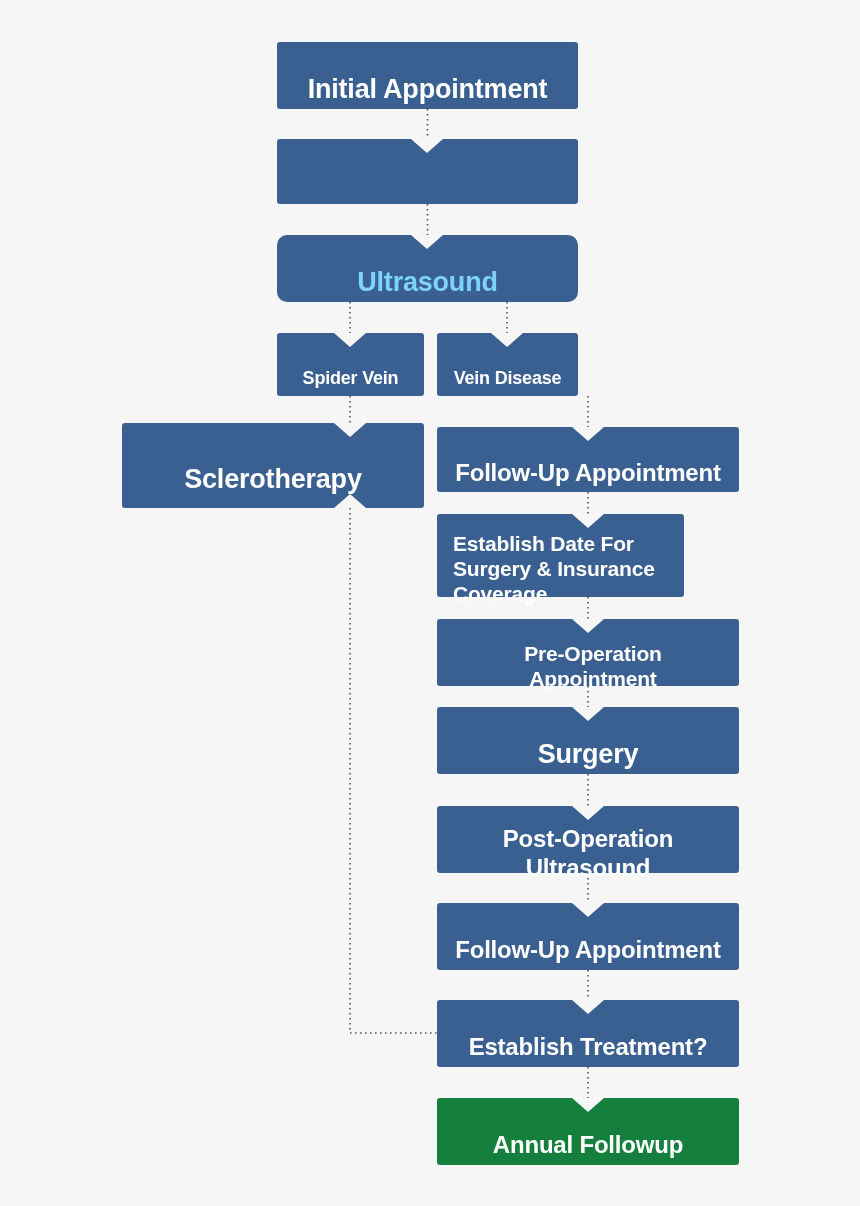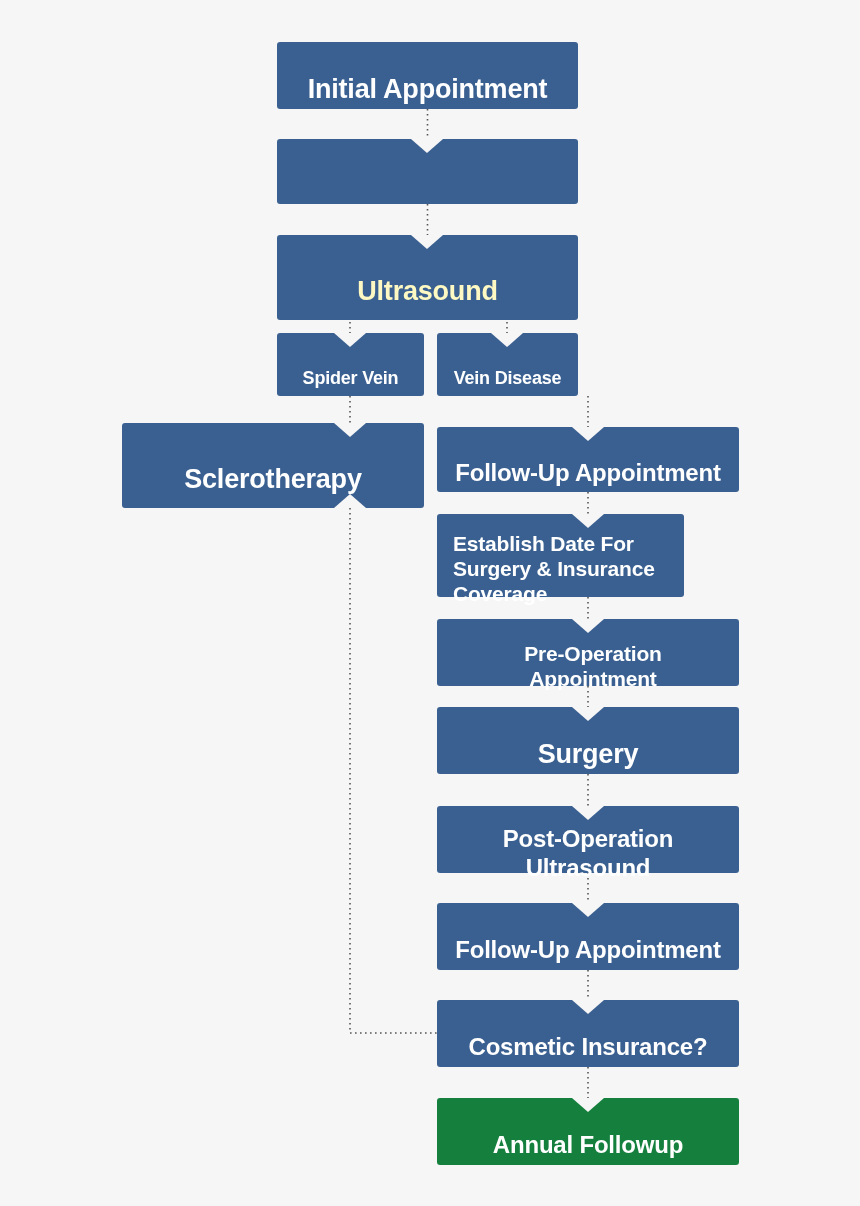--- a/index.html
+++ b/index.html
@@ -109,21 +109,21 @@
       <path d="M 588 1067 L 588 1098" fill="none" stroke="#555555" stroke-width="1.6" stroke-dasharray="1.6 3.4" stroke-linecap="butt"></path>
     </svg>
 
   <div id="node-layer">
       <div class="node fs-xl" style="left: 277px; top: 42px; width: 301px; height: 67px; background: rgb(58, 96, 145); color: rgb(255, 255, 255);">
         <span class="node-label">Initial Appointment</span>
       </div>
       <div class="node fs-lg" style="left: 277px; top: 139px; width: 301px; height: 65px; background: rgb(58, 96, 145); color: rgb(255, 255, 255);">
         <span class="notch notch-top" style="left: 134px; border-top-color: rgb(246, 246, 246);"></span>
       </div>
-      <div class="node fs-xl" style="left: 277px; top: 235px; width: 301px; height: 85px; background: rgb(58, 96, 145); color: #fef9c3;">
+      <div class="node fs-xl" style="left: 277px; top: 235px; width: 301px; height: 67px; background: rgb(58, 96, 145); color: #7dd3fc; border-radius: 10px;">
         <span class="notch notch-top" style="left: 134px; border-top-color: rgb(246, 246, 246);"></span>
         <span class="node-label">Ultrasound</span>
       </div>
       <div class="node fs-sm" style="left: 277px; top: 333px; width: 147px; height: 63px; background: rgb(58, 96, 145); color: rgb(255, 255, 255);">
         <span class="notch notch-top" style="left: 57px; border-top-color: rgb(246, 246, 246);"></span>
         <span class="node-label">Spider Vein</span>
       </div>
       <div class="node fs-sm" style="left: 437px; top: 333px; width: 141px; height: 63px; background: rgb(58, 96, 145); color: rgb(255, 255, 255);">
         <span class="notch notch-top" style="left: 54px; border-top-color: rgb(246, 246, 246);"></span>
         <span class="node-label">Vein Disease</span>
@@ -152,21 +152,21 @@
       <div class="node fs-lg" style="left: 437px; top: 806px; width: 302px; height: 67px; background: rgb(58, 96, 145); color: rgb(255, 255, 255);">
         <span class="notch notch-top" style="left: 135px; border-top-color: rgb(246, 246, 246);"></span>
         <span class="node-label">Post-Operation Ultrasound</span>
       </div>
       <div class="node fs-lg" style="left: 437px; top: 903px; width: 302px; height: 67px; background: rgb(58, 96, 145); color: rgb(255, 255, 255);">
         <span class="notch notch-top" style="left: 135px; border-top-color: rgb(246, 246, 246);"></span>
         <span class="node-label">Follow-Up Appointment</span>
       </div>
       <div class="node fs-lg" style="left: 437px; top: 1000px; width: 302px; height: 67px; background: rgb(58, 96, 145); color: rgb(255, 255, 255);">
         <span class="notch notch-top" style="left: 135px; border-top-color: rgb(246, 246, 246);"></span>
-        <span class="node-label">Cosmetic Insurance?</span>
+        <span class="node-label">Establish Treatment?</span>
       </div>
       <div class="node fs-lg" style="left: 437px; top: 1098px; width: 302px; height: 67px; background: #15803d; color: rgb(255, 255, 255);">
         <span class="notch notch-top" style="left: 135px; border-top-color: rgb(246, 246, 246);"></span>
         <span class="node-label">Annual Followup</span>
       </div>
     </div>
 
 </div>
 
 </body></html>

